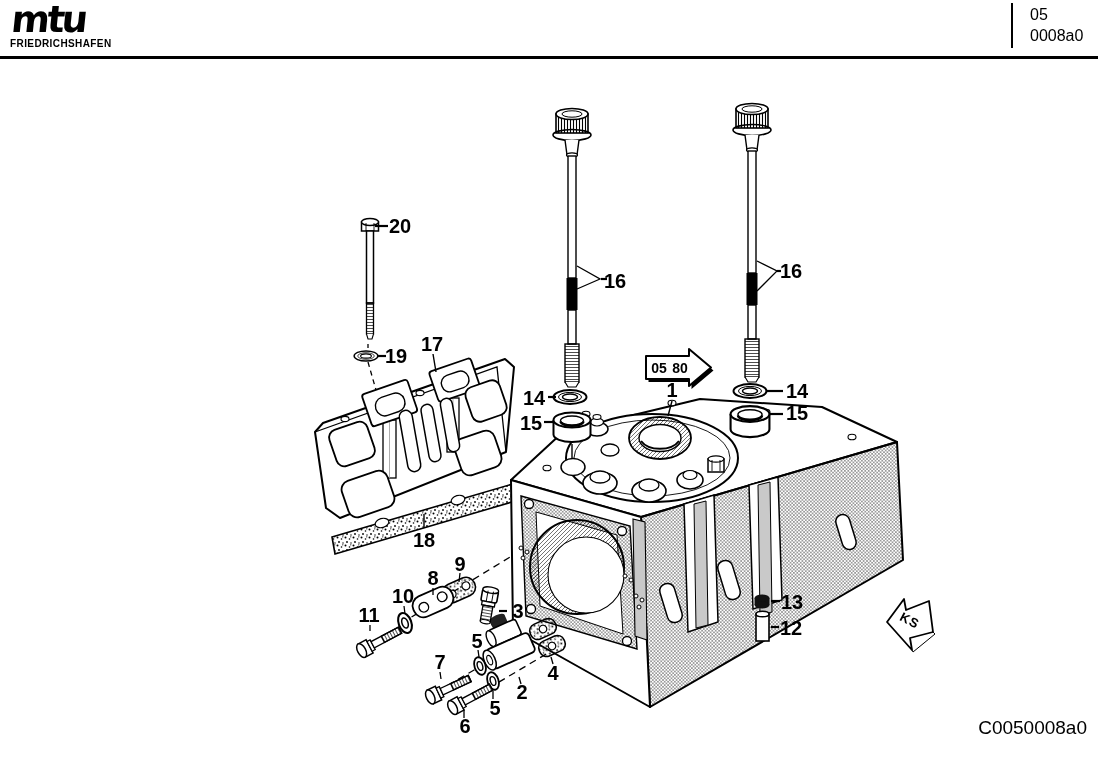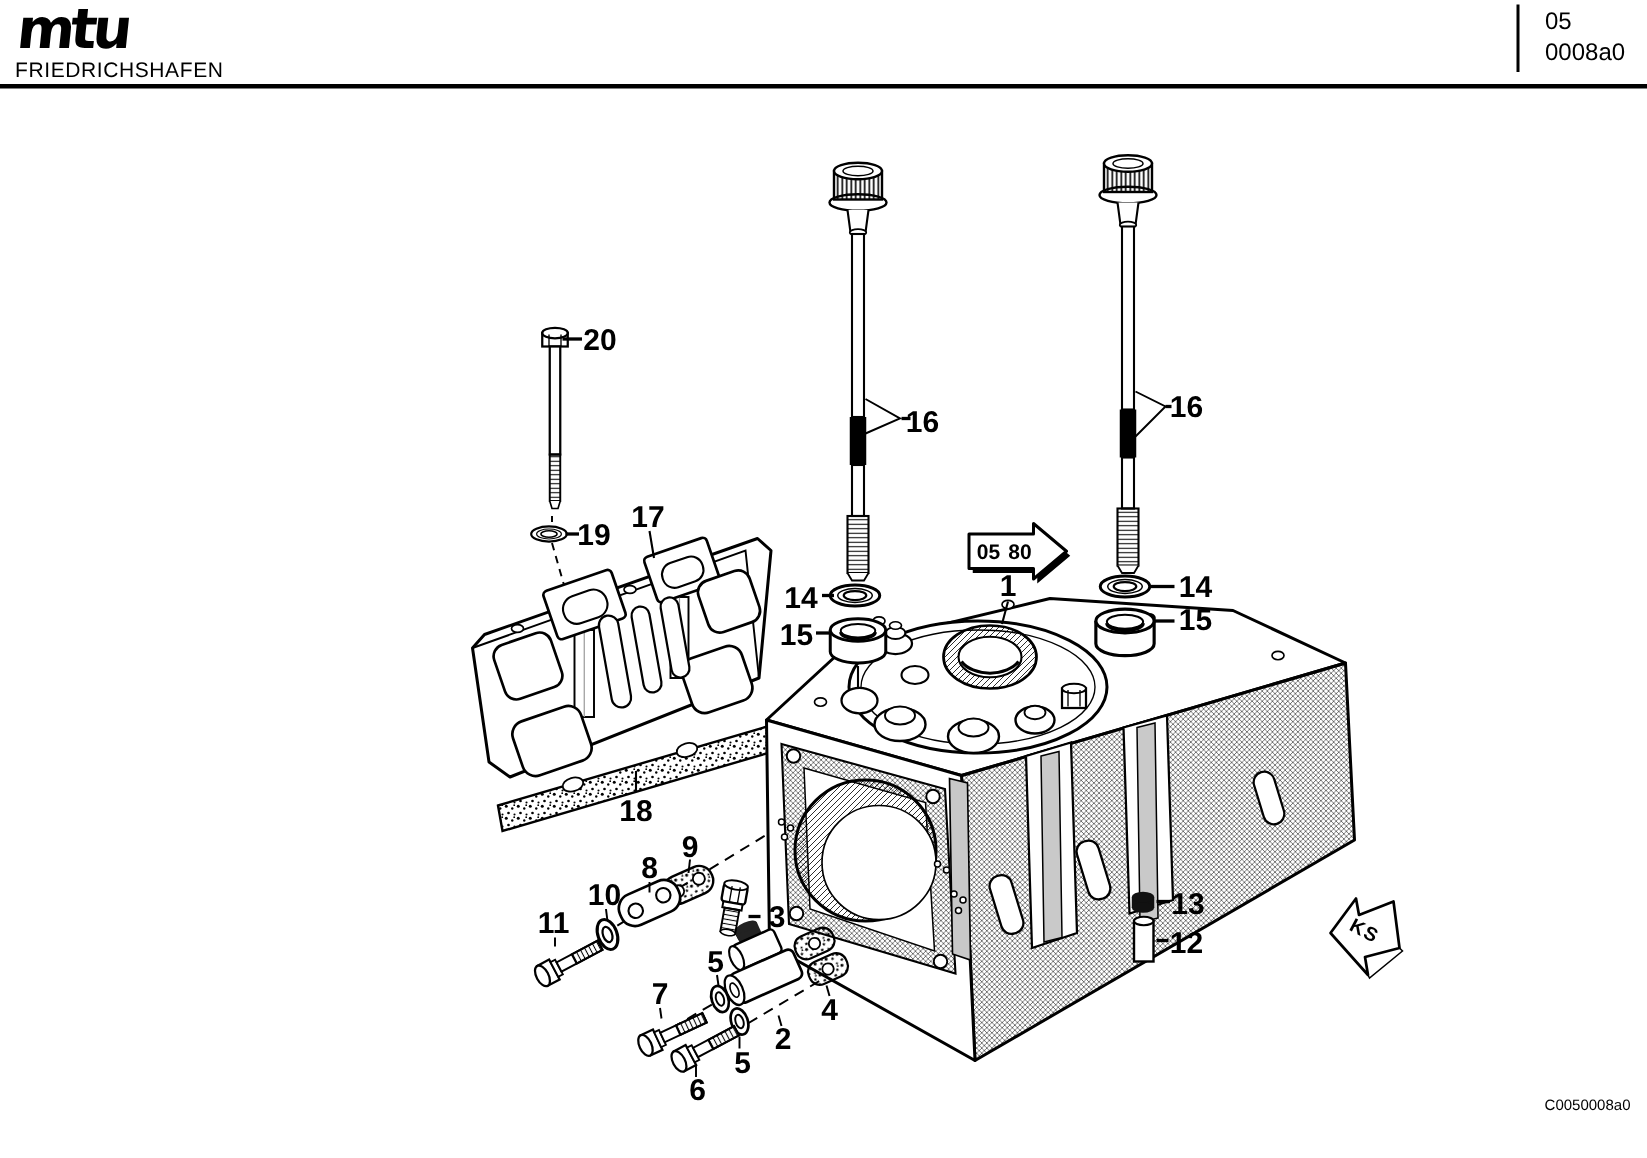--- a/index.html
+++ b/index.html
@@ -1,25 +1,25 @@
 <!DOCTYPE html>
 <html><head>
 <meta charset="utf-8">
 <style>
   html,body{margin:0;padding:0;background:#fff;}
   .page{position:relative;width:1098px;height:772px;background:#fff;overflow:hidden;
         font-family:"Liberation Sans",sans-serif;color:#000;}
   .logo{position:absolute;left:10px;top:5px;}
   .logo-word{font-family:"DejaVu Sans",sans-serif;font-weight:bold;font-size:37px;line-height:0.82;
              letter-spacing:-3px;transform:skewX(-6deg);transform-origin:left bottom;}
-  .logo-sub{font-size:14px;letter-spacing:0.4px;margin-top:3px;font-weight:400;}
+  .logo-sub{font-size:10px;letter-spacing:0.4px;margin-top:3px;font-weight:700;}
   .doc-sep{position:absolute;left:1011px;top:3px;width:1.5px;height:45px;background:#000;}
   .doc-codes{position:absolute;left:1030px;top:4px;font-size:16px;line-height:21px;}
   .rule{position:absolute;left:0;top:56px;width:1098px;height:2.5px;background:#000;}
-  .footer-code{position:absolute;right:11px;top:732px;font-size:10px;}
+  .footer-code{position:absolute;right:11px;top:717px;font-size:19px;}
   svg{position:absolute;left:0;top:0;}
   .pn{font-family:"Liberation Sans",sans-serif;font-weight:700;font-size:20px;fill:#000;text-anchor:middle;}
   .refnum{font-family:"Liberation Sans",sans-serif;font-weight:700;font-size:14px;fill:#000;text-anchor:middle;}
   .ks{font-family:"Liberation Sans",sans-serif;font-weight:700;font-size:13px;fill:#000;text-anchor:middle;letter-spacing:1px;}
 </style>
 </head>
 <body>
 
 <div class="page">
 

